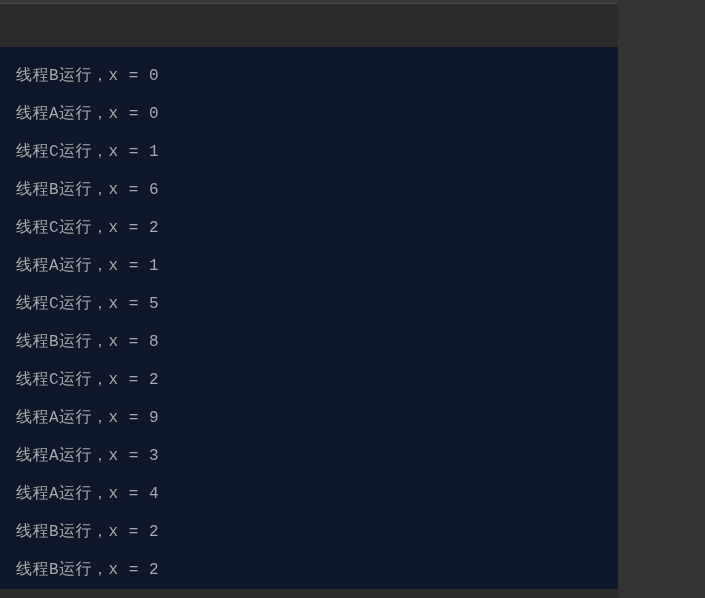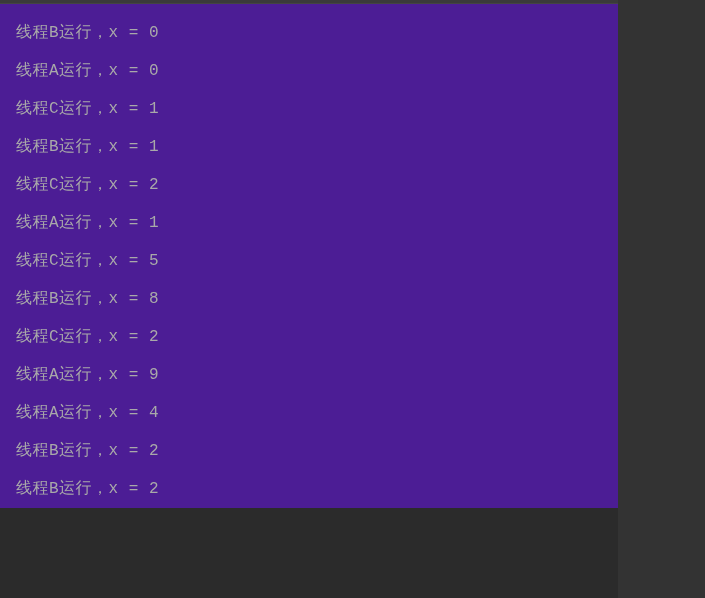--- a/index.html
+++ b/index.html
@@ -12,22 +12,23 @@
       width: 705px;
       height: 598px;
       font-family: "Consolas", "Monaco", "Courier New", monospace;
       font-size: 16px;
       color: #a9a9a9;
       padding: 0;
       overflow: hidden;
     }
     .console-container {
       width: 618px;
-      background-color: #4c1d95;
+      background-color: #0f172a;
       padding: 10px 0 0 16px;
+      margin-top: 43px;
     }
     .top-border {
       width: 618px;
       height: 4px;
       background-color: #3a3a3a;
       border-bottom: 1px solid #444;
     }
     .console-line {
       line-height: 38px;
       height: 38px;
@@ -44,24 +45,25 @@
     }
   </style>
 </head>
 <body>
 
 <div class="top-border"></div>
 <div class="console-container">
   <div class="console-line">线程B运行，x = 0</div>
   <div class="console-line">线程A运行，x = 0</div>
   <div class="console-line">线程C运行，x = 1</div>
-  <div class="console-line">线程B运行，x = 1</div>
+  <div class="console-line">线程B运行，x = 6</div>
   <div class="console-line">线程C运行，x = 2</div>
   <div class="console-line">线程A运行，x = 1</div>
   <div class="console-line">线程C运行，x = 5</div>
   <div class="console-line">线程B运行，x = 8</div>
   <div class="console-line">线程C运行，x = 2</div>
   <div class="console-line">线程A运行，x = 9</div>
+  <div class="console-line">线程A运行，x = 3</div>
   <div class="console-line">线程A运行，x = 4</div>
   <div class="console-line">线程B运行，x = 2</div>
   <div class="console-line">线程B运行，x = 2</div>
 </div>
 <div class="right-panel"></div>
 
 </body></html>

